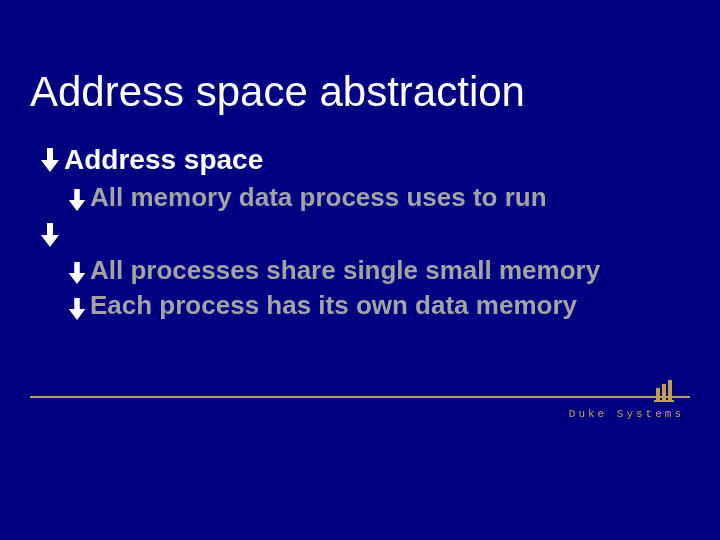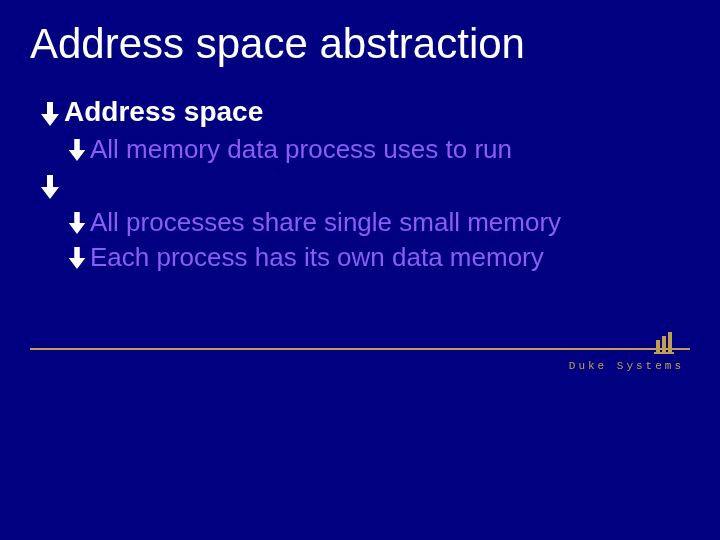--- a/index.html
+++ b/index.html
@@ -8,48 +8,49 @@
     background: #000080;
     color: #ffffff;
     font-family: Arial, Helvetica, sans-serif;
     position: relative;
   }
   .slide {
     width: 720px;
     height: 396px;
     padding: 20px 30px 40px 30px;
     position: relative;
+    margin-top: 48px;
   }
   .title {
     font-size: 42px;
     font-weight: normal;
     color: #ffffff;
     margin-bottom: 28px;
     letter-spacing: 0px;
   }
   .content {
     padding-left: 8px;
   }
   .l1 {
     font-size: 28px;
     font-weight: bold;
     color: #ffffff;
     margin-bottom: 6px;
     margin-top: 8px;
     display: flex;
-    align-items: flex-end;
+    align-items: center;
   }
   .l2 {
     font-size: 26px;
-    font-weight: normal;
-    color: #8b5cf6;
+    font-weight: bold;
+    color: #a3a3a3;
     margin-left: 28px;
     margin-bottom: 4px;
     display: flex;
-    align-items: center;
+    align-items: flex-end;
     line-height: 1.2;
   }
   .arrow-icon {
     display: inline-block;
     margin-right: 2px;
     flex-shrink: 0;
   }
   .arrow-icon svg { display: block; }
   .inline-arrow {
     font-family: Arial, sans-serif;

